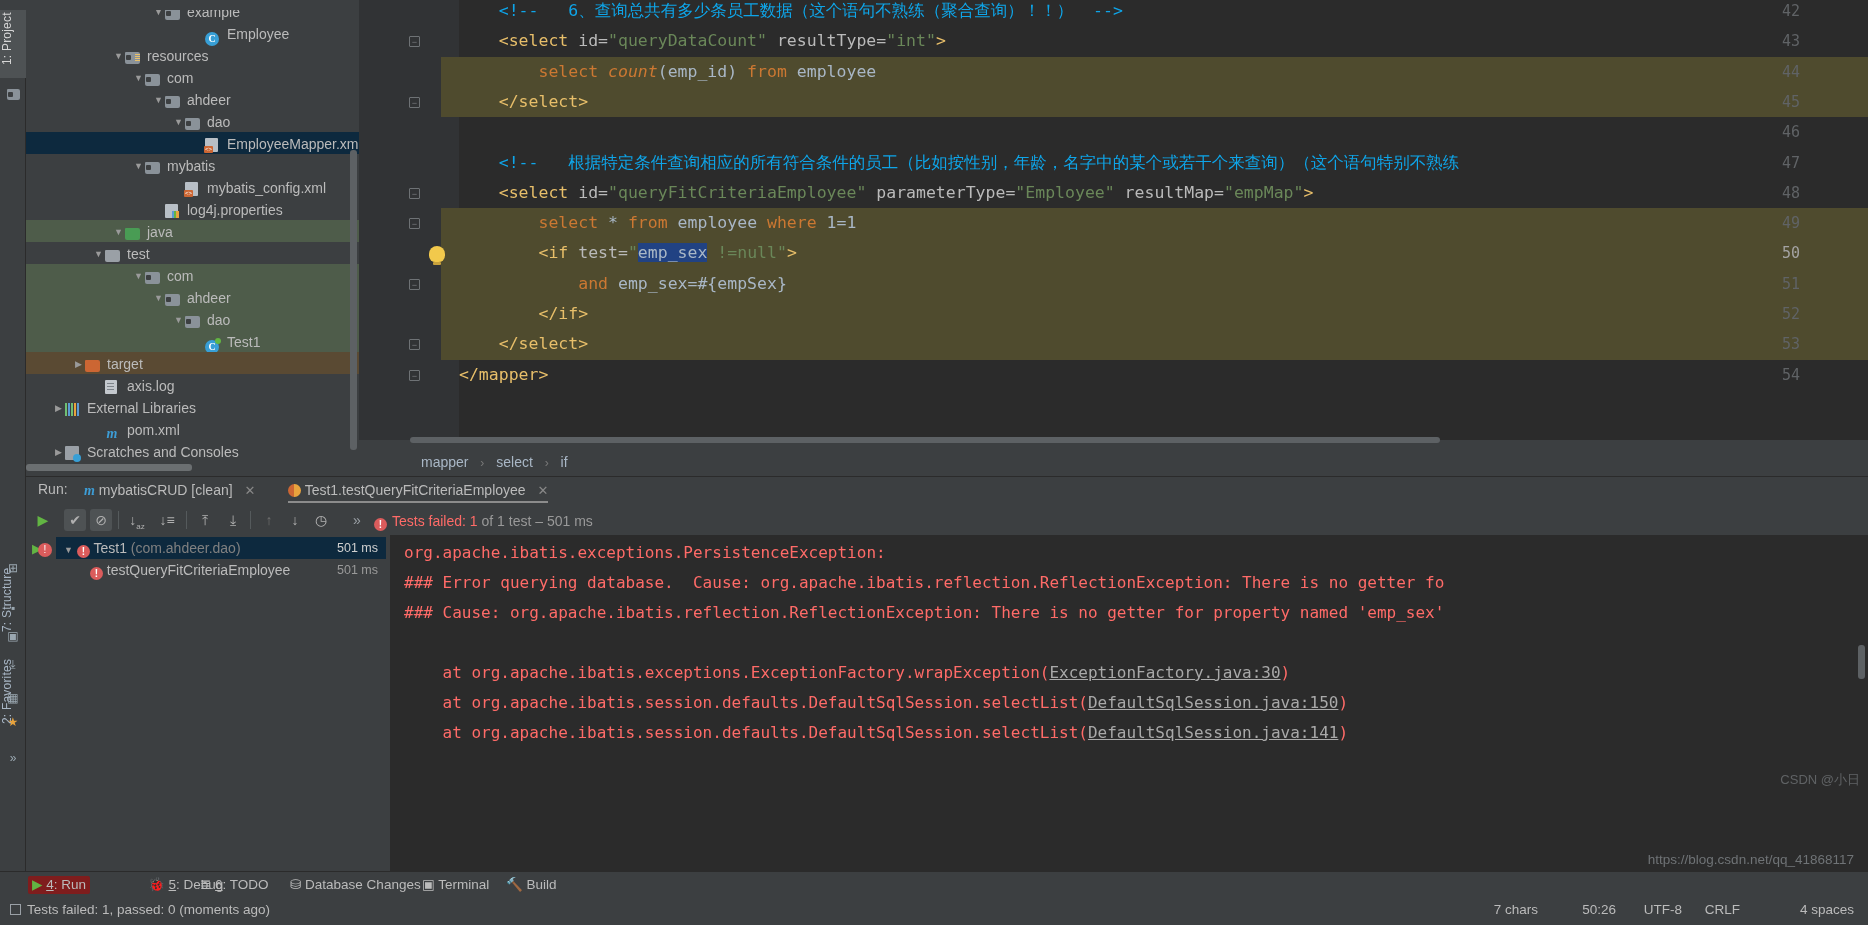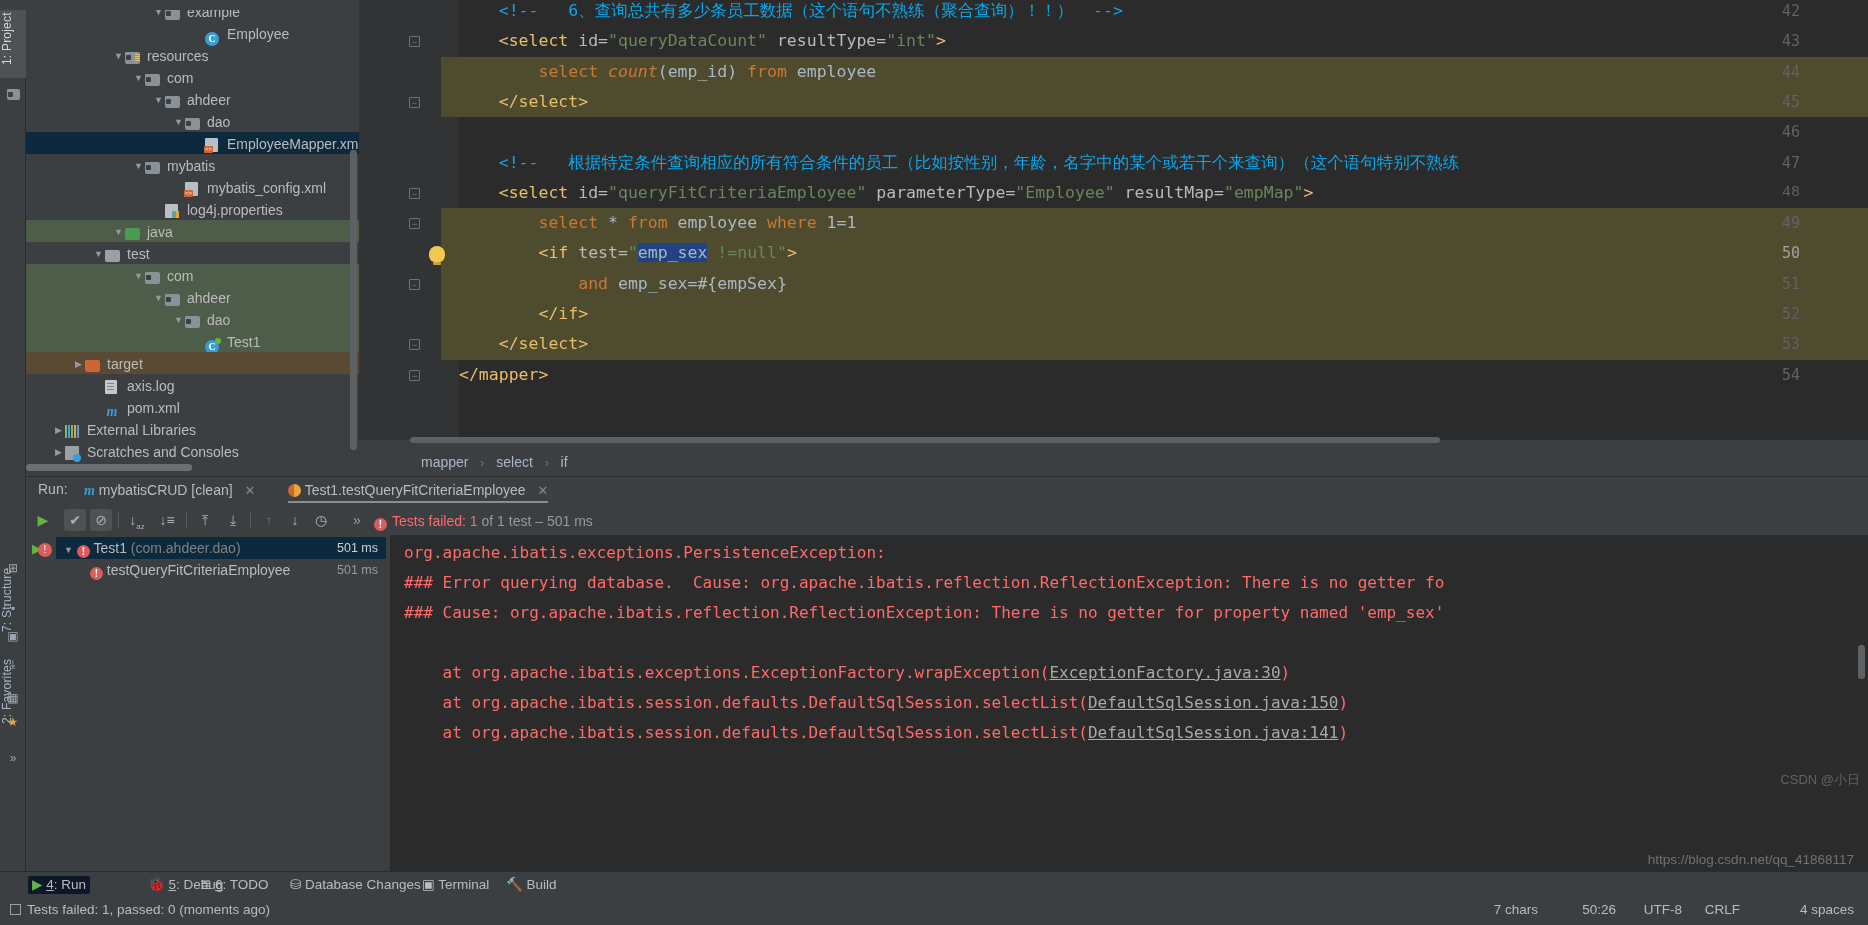--- a/index.html
+++ b/index.html
@@ -229,21 +229,21 @@
 
   
   .tool-stripe-bottom {
     position:absolute; left:0; bottom:28px; width:1868px; height:26px;
     background:#3c3f41; border-top:1px solid #2b2b2b;
   }
   .bt-item {
     position:absolute; top:4px; height:18px; line-height:18px;
     color:#bbbbbb; font-size:13.5px; white-space:nowrap;
   }
-  .bt-item.sel { background:#0f172a; border-radius:2px; padding:0 4px; }
+  .bt-item.sel { background:#7f1d1d; border-radius:2px; padding:0 4px; }
   .bt-num { text-decoration:underline; }
 
   .status-bar {
     position:absolute; left:0; bottom:0; width:1868px; height:28px;
     background:#3c3f41;
   }
   .sb-left { position:absolute; left:10px; top:5px; color:#bbbbbb; font-size:13.5px; }
   .sb-right { position:absolute; top:5px; color:#bbbbbb; font-size:13.5px; }
   .sb-box { display:inline-block; width:11px; height:11px;
             border:1px solid #9aa0a6; vertical-align:-1px; margin-right:6px; }
@@ -295,43 +295,43 @@
         <div class="tree-row "><span style="display:inline-block;width:146px"></span><span class="tri"></span><span class="fi"><span class="ic-xml"></span></span><span class="lbl">mybatis_config.xml</span></div>
         <div class="tree-row "><span style="display:inline-block;width:126px"></span><span class="tri"></span><span class="fi"><span class="ic-props"></span></span><span class="lbl">log4j.properties</span></div>
         <div class="tree-row sel-green"><span style="display:inline-block;width:86px"></span><span class="tri">▼</span><span class="fi"><span class="ic-folder green"></span></span><span class="lbl">java</span></div>
         <div class="tree-row "><span style="display:inline-block;width:66px"></span><span class="tri">▼</span><span class="fi"><span class="ic-folder plain"></span></span><span class="lbl">test</span></div>
         <div class="tree-row sel-green"><span style="display:inline-block;width:106px"></span><span class="tri">▼</span><span class="fi"><span class="ic-folder"></span></span><span class="lbl">com</span></div>
         <div class="tree-row sel-green"><span style="display:inline-block;width:126px"></span><span class="tri">▼</span><span class="fi"><span class="ic-folder"></span></span><span class="lbl">ahdeer</span></div>
         <div class="tree-row sel-green"><span style="display:inline-block;width:146px"></span><span class="tri">▼</span><span class="fi"><span class="ic-folder"></span></span><span class="lbl">dao</span></div>
         <div class="tree-row sel-green"><span style="display:inline-block;width:166px"></span><span class="tri"></span><span class="fi"><span class="ic-test">C</span></span><span class="lbl">Test1</span></div>
         <div class="tree-row sel-brown"><span style="display:inline-block;width:46px"></span><span class="tri">▶</span><span class="fi"><span class="ic-folder orange"></span></span><span class="lbl">target</span></div>
         <div class="tree-row "><span style="display:inline-block;width:66px"></span><span class="tri"></span><span class="fi"><span class="ic-log"></span></span><span class="lbl">axis.log</span></div>
+        <div class="tree-row "><span style="display:inline-block;width:26px"></span><span class="tri">▶</span><span class="fi"><span class="ic-lib"></span></span><span class="lbl">External Libraries</span></div>
         <div class="tree-row "><span style="display:inline-block;width:66px"></span><span class="tri"></span><span class="fi"><span class="ic-m">m</span></span><span class="lbl">pom.xml</span></div>
-        <div class="tree-row "><span style="display:inline-block;width:26px"></span><span class="tri">▶</span><span class="fi"><span class="ic-lib"></span></span><span class="lbl">External Libraries</span></div>
         <div class="tree-row "><span style="display:inline-block;width:26px"></span><span class="tri">▶</span><span class="fi"><span class="ic-scr"></span></span><span class="lbl">Scratches and Consoles</span></div>
       </div>
   </div>
   <div class="tree-hscroll"></div>
   <div class="tree-vscroll"></div>
 
   <div class="top-strip"></div>
 
   <div class="editor">
     <div class="gutter"></div>
     <div class="code" id="code-root"><div class="cl" style="top: -4px;"><span class="plain">    </span><span class="cmt">&lt;!--   6、查询总共有多少条员工数据（这个语句不熟练（聚合查询）！！）  --&gt;</span></div><div class="cl" style="top: 26.3px;"><span class="plain">    </span><span class="kw">&lt;select</span><span class="attr"> id=</span><span class="str">"queryDataCount"</span><span class="attr"> resultType=</span><span class="str">"int"</span><span class="kw">&gt;</span></div><div class="hl-band" style="left: -18px; top: 56.6px; width: 1430px; height: 30.3px;"></div><div class="cl" style="top: 56.6px;"><span class="plain">        </span><span class="sql-kw">select </span><span class="sql-fn">count</span><span class="plain">(emp_id) </span><span class="sql-kw">from</span><span class="plain"> employee</span></div><div class="hl-band" style="left: -18px; top: 86.9px; width: 1430px; height: 30.3px;"></div><div class="cl" style="top: 86.9px;"><span class="plain">    </span><span class="kw">&lt;/select&gt;</span></div><div class="cl" style="top: 117.2px;"><span class="plain"></span></div><div class="cl" style="top: 147.5px;"><span class="plain">    </span><span class="cmt">&lt;!--   根据特定条件查询相应的所有符合条件的员工（比如按性别，年龄，名字中的某个或若干个来查询）（这个语句特别不熟练</span></div><div class="cl" style="top: 177.8px;"><span class="plain">    </span><span class="kw">&lt;select</span><span class="attr"> id=</span><span class="str">"queryFitCriteriaEmployee"</span><span class="attr"> parameterType=</span><span class="str">"Employee"</span><span class="attr"> resultMap=</span><span class="str">"empMap"</span><span class="kw">&gt;</span></div><div class="hl-band" style="left: -18px; top: 208.1px; width: 1430px; height: 30.3px;"></div><div class="cl" style="top: 208.1px;"><span class="plain">        </span><span class="sql-kw">select </span><span class="plain">* </span><span class="sql-kw">from</span><span class="plain"> employee </span><span class="sql-kw">where</span><span class="plain"> 1=1</span></div><div class="hl-band" style="left: -18px; top: 238.4px; width: 1430px; height: 30.3px;"></div><div class="cl" style="top: 238.4px;"><span class="plain">        </span><span class="kw">&lt;if</span><span class="attr"> test=</span><span class="str">"</span><span class="sel-tok">emp_sex</span><span class="str"> !=null"</span><span class="kw">&gt;</span></div><div class="hl-band" style="left: -18px; top: 268.7px; width: 1430px; height: 30.3px;"></div><div class="cl" style="top: 268.7px;"><span class="plain">            </span><span class="sql-kw">and</span><span class="plain"> emp_sex=#{empSex}</span></div><div class="hl-band" style="left: -18px; top: 299px; width: 1430px; height: 30.3px;"></div><div class="cl" style="top: 299px;"><span class="plain">        </span><span class="kw">&lt;/if&gt;</span></div><div class="hl-band" style="left: -18px; top: 329.3px; width: 1430px; height: 30.3px;"></div><div class="cl" style="top: 329.3px;"><span class="plain">    </span><span class="kw">&lt;/select&gt;</span></div><div class="cl" style="top: 359.6px;"><span class="plain"></span><span class="kw">&lt;/mapper&gt;</span></div></div>
     <div id="gutter-root">
         <div class="lineno" style="top: 2px;">42</div>
         <div class="lineno" style="top: 32.3px;">43</div>
         <div class="fold fold-box" style="top: 36.3px;">−</div>
         <div class="lineno" style="top: 62.6px;">44</div>
         <div class="lineno" style="top: 92.9px;">45</div>
         <div class="fold fold-box" style="top: 96.9px;">−</div>
         <div class="lineno" style="top: 123.2px;">46</div>
         <div class="lineno" style="top: 153.5px;">47</div>
-        <div class="lineno" style="top: 183.8px; font-family: Liberation Mono, monospace;">48</div>
+        <div class="lineno" style="top: 183.8px;">48</div>
         <div class="fold fold-box" style="top: 187.8px;">−</div>
         <div class="lineno" style="top: 214.1px;">49</div>
         <div class="fold fold-box" style="top: 218.1px;">−</div>
         <div class="lineno cur" style="top: 244.4px;">50</div>
         <div class="bulb" style="top: 246.4px;"></div>
         <div class="lineno" style="top: 274.7px;">51</div>
         <div class="fold fold-box" style="top: 278.7px;">−</div>
         <div class="lineno" style="top: 305px;">52</div>
         <div class="lineno" style="top: 335.3px;">53</div>
         <div class="fold fold-box" style="top: 339.3px;">−</div>

